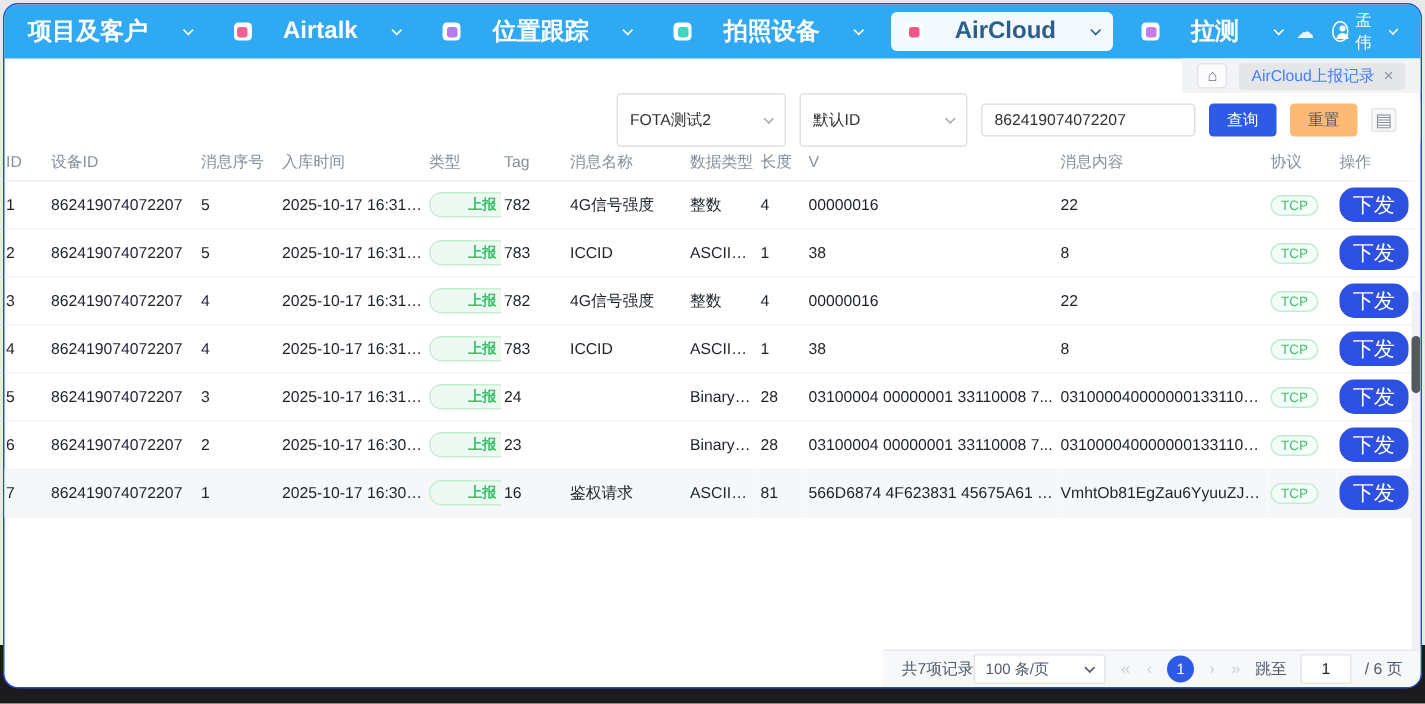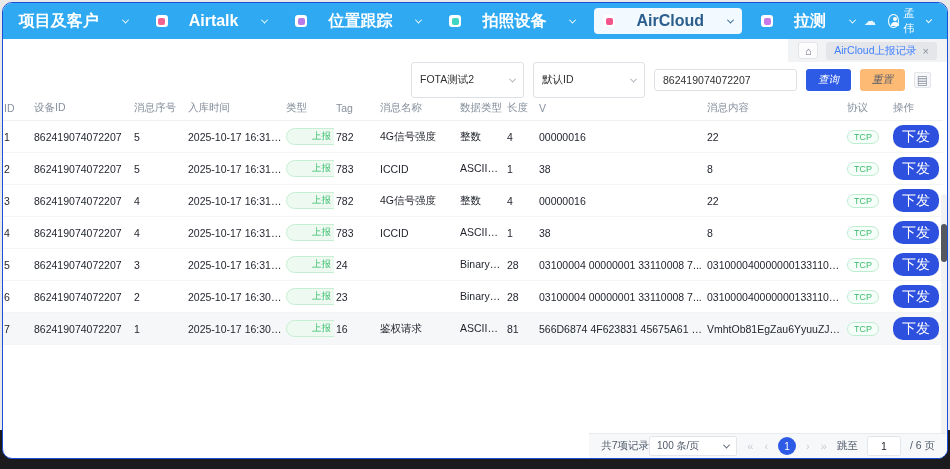--- a/index.html
+++ b/index.html
@@ -54,37 +54,37 @@
     padding:0 6px; margin-top:4px; flex-shrink:0; }
   .sel { height:36px; border:1px solid #DDE0E5; border-radius:3px; background:#fff;
     font-size:10.5px; color:#303133; display:flex; align-items:center;
     justify-content:space-between; padding:0 8px; cursor:pointer; }
   .sel .chev { color:#A9AEB8; }
   .sel1 { width:113px; } .sel2 { width:112px; }
   .txt-input { width:143px; height:22px; border:1px solid #DDE0E5; border-radius:3px;
     font-size:10.5px; color:#303133; padding:0 8px; outline:none;
     font-family:"Liberation Sans","DejaVu Sans",sans-serif; }
   .btn { height:22px; border:none; border-radius:3px; font-size:10.5px; padding:0 12px;
-    cursor:pointer; font-family:inherit;font-style:italic; }
+    cursor:pointer; font-family:inherit; }
   .btn-primary { background:#2E5BE6; color:#fff; }
   .btn-plain { background:#fdba74; color:#4E5969; }
   .export-btn { margin-left:auto; margin-right:10px; color:#8A919F; font-size:12px;
     cursor:pointer; border:1px solid #E3E5E8; border-radius:2px; width:17px; height:16px;
     display:flex; align-items:center; justify-content:center; background:#F7F8FA; }
 
   
   .table-wrap { padding:2px 4px 0 6px; flex:1; overflow:hidden; position:relative; }
   table { width:100%; border-collapse:collapse; table-layout:fixed; }
   th { text-align:left; font-weight:normal; color:#86909C; font-size:10.5px;
     padding:5px 2px; border-bottom:1px solid #F0F1F3; white-space:nowrap; overflow:hidden; }
   td { font-size:10.5px; color:#1D2129; padding:4px 2px; border-bottom:1px solid #F4F4F6;
     white-space:nowrap; overflow:hidden; text-overflow:ellipsis; height:22px; }
   tr.hl td { background:#F6F7F9; }
   .pill-up { display:inline-block; padding:1px 25px; border-radius:9px; background:#EEFAF1;
-    border:1px solid #C5EED3; color:#3CBE6E; font-size:9.5px; }
+    border:1px solid #C5EED3; color:#3CBE6E; font-size:9.5px;font-weight:bold; }
   .pill-tcp { display:inline-block; padding:1px 6px; border-radius:9px; background:#F6FEF9;
     border:1px solid #BFEDD2; color:#3CBE6E; font-size:9px; }
   .btn-send { border:none; background:#2D50DE; color:#fff; border-radius:10px;
     padding:2.5px 9px; font-size:14px; cursor:pointer; font-family:inherit; }
 
   
   .sb-track { position:absolute; top:100px; right:0px; width:6px; height:330px;
     background:#F2F2F4; border-radius:3px; }
   .sb-thumb { position:absolute; top:130px; right:0px; width:6px; height:38px;
     background:#55595F; border-radius:3px; cursor:pointer; }

